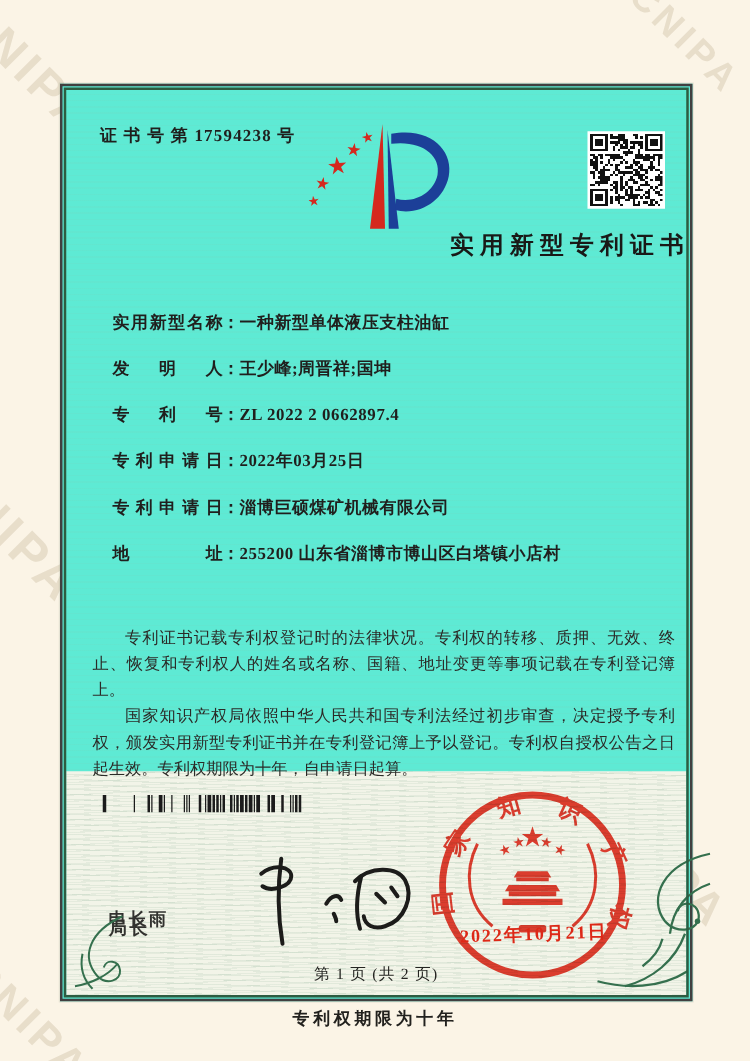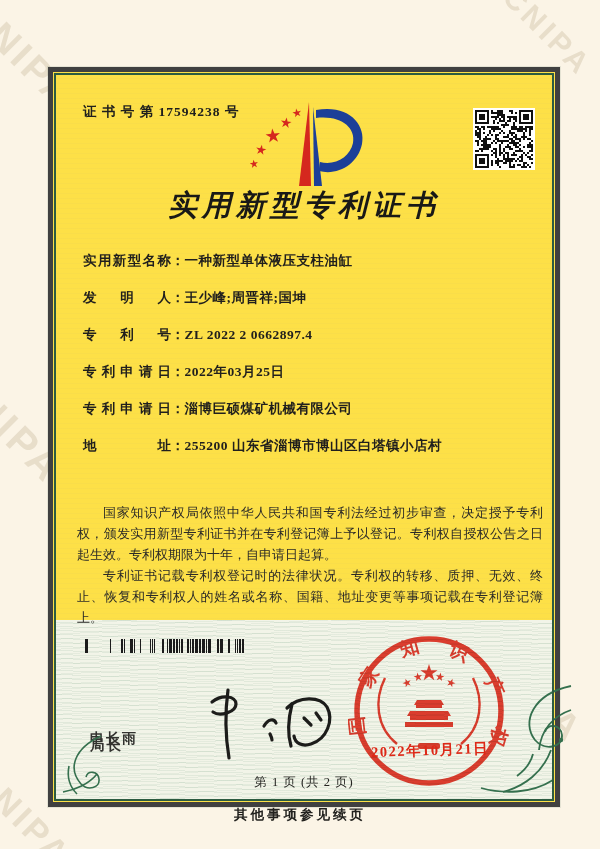--- a/index.html
+++ b/index.html
@@ -10,21 +10,21 @@
     color:#22211f;
   }
   .wm{
     position:absolute;font-family:"Liberation Sans","DejaVu Sans",sans-serif;
     font-weight:bold;transform:rotate(45deg);transform-origin:left top;
     color:rgba(205,190,165,.42);letter-spacing:4px;user-select:none;pointer-events:none;z-index:0;
   }
   .wm-pink{color:rgba(224,170,158,.26);}
   .frame{
     position:absolute;left:48px;top:67px;width:502px;height:730px;
-    border:5px solid #404040;background:#fde047;z-index:1;
+    border:2px solid #404040;background:#5eead4;z-index:1;
     box-shadow:0 0 0 1px rgba(70,110,85,.12);
   }
   .frame::after{
     content:"";position:absolute;inset:1px;border:2px solid #2d5c41;pointer-events:none;z-index:9;
   }
   .texture{
     position:absolute;inset:3px;
     background:
       repeating-linear-gradient(0deg, rgba(170,160,130,.05) 0 1px, transparent 1px 5px);
   }
@@ -35,24 +35,24 @@
       repeating-linear-gradient(-3deg, rgba(72,132,96,.08) 0 1px, transparent 1px 5px),
       #f2f4e8;
   }
   .cert-no{
     position:absolute;left:30px;top:31px;font-size:13.5px;letter-spacing:1px;
     color:#1f1f1d;font-weight:600;
   }
   .logo{position:absolute;left:197px;top:28px;width:118px;height:88px;}
   .qr{position:absolute;left:420px;top:36px;width:62px;height:62px;background:#fff;padding:2px;box-sizing:border-box;}
   .title{
-    position:absolute;left:0;top:114px;width:100%;text-align:center;
-    font-size:29px;font-weight:bold;letter-spacing:5px;color:#191917;font-style:italic;
-  }
-  .field-row{position:absolute;left:30px;font-size:13.5px;font-weight:600;color:#201f1d;white-space:nowrap;}
+    position:absolute;left:0;top:114px;width:100%;text-align:right;
+    font-size:19px;font-weight:bold;letter-spacing:5px;color:#191917;
+  }
+  .field-row{position:absolute;left:40px;font-size:13.5px;font-weight:600;color:#201f1d;white-space:nowrap;}
   .flabel{display:inline-block;width:88px;text-align:justify;text-align-last:justify;vertical-align:bottom;}
   .flabel-sm{width:80px;}
   .fvalue{letter-spacing:.5px;}
   .row-split .pair{display:inline-block;}
   .row-split .pair+.pair{margin-left:36px;}
   .paras{
     position:absolute;left:24px;top:430px;width:466px;
     font-size:13px;line-height:21px;text-align:justify;color:#2b2a27;
   }
   .paras p{margin:0;text-indent:2em;}
@@ -447,22 +447,22 @@
     <span class="flabel">专利申请日</span><span>：</span><span class="fvalue">2022年03月25日</span>
   </div>
   <div class="field-row" style="top:328px">
     <span class="flabel">专利申请日</span><span>：</span><span class="fvalue">淄博巨硕煤矿机械有限公司</span>
   </div>
   <div class="field-row" style="top:365px">
     <span class="flabel">地址</span><span>：</span><span class="fvalue">255200 山东省淄博市博山区白塔镇小店村</span>
   </div>
 
   <div class="paras">
+    <p>专利证书记载专利权登记时的法律状况。专利权的转移、质押、无效、终止、恢复和专利权人的姓名或名称、国籍、地址变更等事项记载在专利登记簿上。</p>
     <p>国家知识产权局依照中华人民共和国专利法经过初步审查，决定授予专利权，颁发实用新型专利证书并在专利登记簿上予以登记。专利权自授权公告之日起生效。专利权期限为十年，自申请日起算。</p>
-    <p>专利证书记载专利权登记时的法律状况。专利权的转移、质押、无效、终止、恢复和专利权人的姓名或名称、国籍、地址变更等事项记载在专利登记簿上。</p>
   </div>
 
   <svg class="barcode" id="bcsvg" viewBox="0 0 160 14" preserveAspectRatio="none">
       <rect x="0" y="0" width="3" height="14" fill="#1c1c1c"></rect>
       <rect x="25" y="0" width="1" height="14" fill="#1c1c1c"></rect>
       <rect x="36" y="0" width="2" height="14" fill="#1c1c1c"></rect>
       <rect x="39" y="0" width="1" height="14" fill="#1c1c1c"></rect>
       <rect x="45" y="0" width="3" height="14" fill="#1c1c1c"></rect>
       <rect x="49" y="0" width="1" height="14" fill="#1c1c1c"></rect>
       <rect x="55" y="0" width="1" height="14" fill="#1c1c1c"></rect>
@@ -546,13 +546,13 @@
     <path d="M98,30 C80,36 68,50 66,70"></path>
     <path d="M30,112 C52,106 70,92 78,70"></path>
     <path d="M8,108 C30,114 58,114 80,100"></path>
     <path d="M44,96 C52,90 58,82 60,74"></path>
     <circle cx="88" cy="60" r="2.2" fill="#35704e" stroke="none"></circle>
   </svg>
 
   <div class="pagination">第 1 页 (共 2 页)</div>
 </div>
 
-<div class="footer-note">其他事项参见续页</div>
+<div class="footer-note">专利权期限为十年</div>
 
 </body></html>

